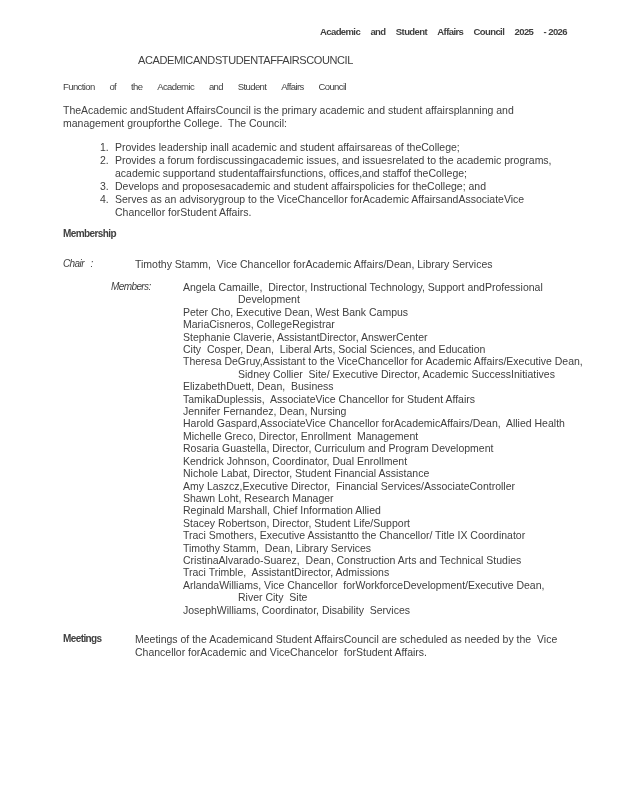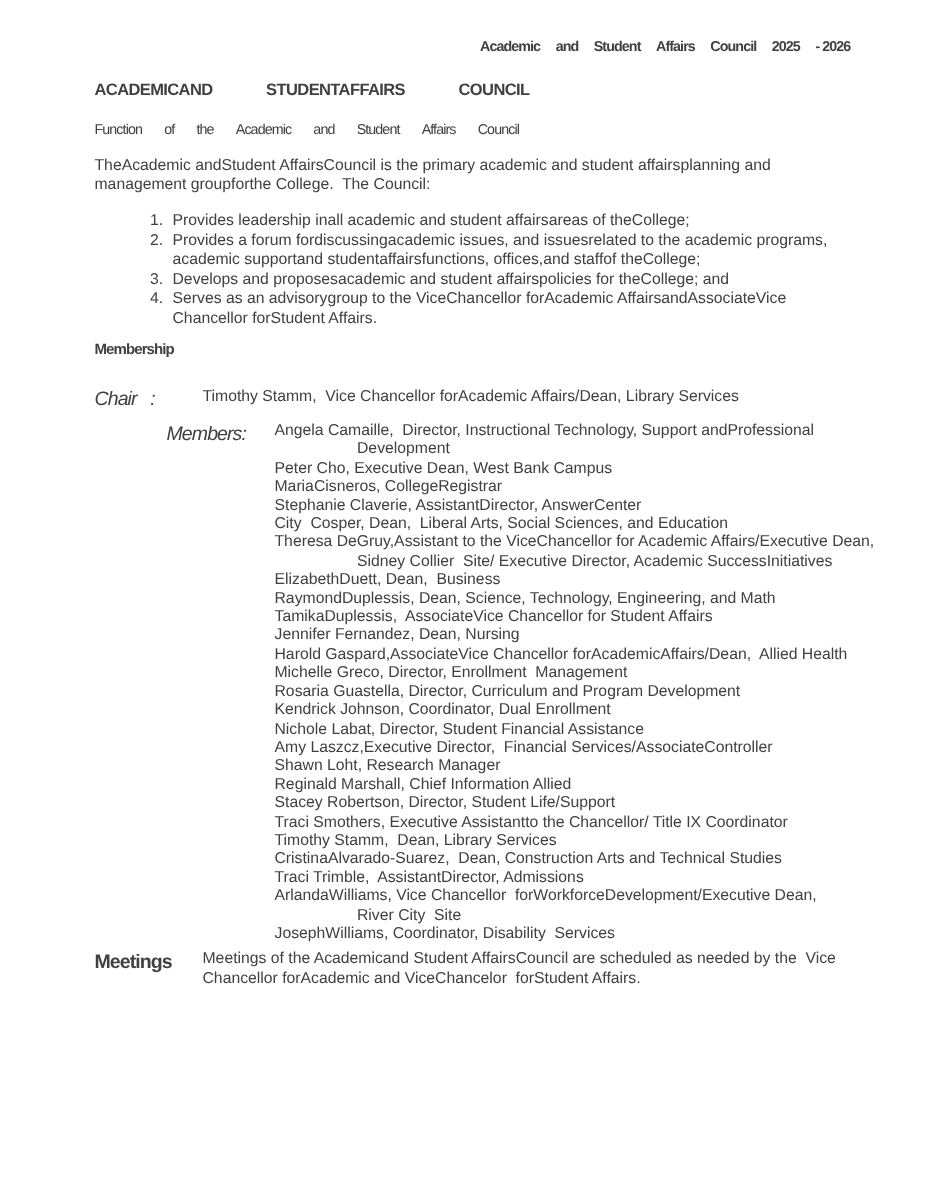--- a/index.html
+++ b/index.html
@@ -14,40 +14,40 @@
   }
   .abs { position:absolute; }
 
   
   .narrow { letter-spacing:-0.6px; }
 
   
   .flexjust { display:flex; justify-content:space-between; }
 
   .hdr { top:26px; left:320px; width:247px; font-size:9.5px; font-weight:bold; }
-  .title { top:54px; left:63px; width:290px; font-size:11px; font-weight:bold; letter-spacing:-0.4px; }
+  .title { top:54px; left:63px; width:290px; font-size:11px; font-weight:normal; letter-spacing:-0.4px;justify-content:flex-end; }
   .fheading { top:81px; left:63px; width:283px; font-size:9.5px; }
 
   .intro {
     top:104px; left:63px; width:508px;
     font-size:10.5px; line-height:13px;
     white-space:pre-wrap;
   }
 
   .functions { top:141px; left:100px; width:478px; font-size:10.5px; line-height:13px; }
   .oli { display:flex; }
   .oli .num { flex:0 0 15px; width:15px; }
   .oli .txt { width:463px; white-space:pre-wrap; }
 
   .membership-h { top:228px; left:63px; font-size:10px; font-weight:bold; }
 
   .row { left:63px; display:flex; font-size:10.5px; }
   .row .lbl {
     flex:0 0 72px; width:72px;
-    font-size:13px; letter-spacing:-0.6px;
+    font-size:10px; letter-spacing:-0.6px;
     white-space:pre;
     font-weight:bold;
   }
   .lbl.italic { font-style:italic; font-weight:normal; }
 
   .chair-row { top:258px; width:507px; }
   .chair-val { white-space:pre; }
 
   .members-row { top:281px; width:515px;margin-left:48px; }
   .mlines { line-height:12.4px; }
@@ -122,21 +122,20 @@
     <div class="mlines">
       <div class="mline">Angela Camaille,  Director, Instructional Technology, Support andProfessional</div>
       <div class="mline indent">Development</div>
       <div class="mline">Peter Cho, Executive Dean, West Bank Campus</div>
       <div class="mline">MariaCisneros, CollegeRegistrar</div>
       <div class="mline">Stephanie Claverie, AssistantDirector, AnswerCenter</div>
       <div class="mline">City  Cosper, Dean,  Liberal Arts, Social Sciences, and Education</div>
       <div class="mline">Theresa DeGruy,Assistant to the ViceChancellor for Academic Affairs/Executive Dean,</div>
       <div class="mline indent">Sidney Collier  Site/ Executive Director, Academic SuccessInitiatives</div>
       <div class="mline">ElizabethDuett, Dean,  Business</div>
-      <div class="mline">RaymondDuplessis, Dean, Science, Technology, Engineering, and Math</div>
       <div class="mline">TamikaDuplessis,  AssociateVice Chancellor for Student Affairs</div>
       <div class="mline">Jennifer Fernandez, Dean, Nursing</div>
       <div class="mline">Harold Gaspard,AssociateVice Chancellor forAcademicAffairs/Dean,  Allied Health</div>
       <div class="mline">Michelle Greco, Director, Enrollment  Management</div>
       <div class="mline">Rosaria Guastella, Director, Curriculum and Program Development</div>
       <div class="mline">Kendrick Johnson, Coordinator, Dual Enrollment</div>
       <div class="mline">Nichole Labat, Director, Student Financial Assistance</div>
       <div class="mline">Amy Laszcz,Executive Director,  Financial Services/AssociateController</div>
       <div class="mline">Shawn Loht, Research Manager</div>
       <div class="mline">Reginald Marshall, Chief Information Allied</div>

